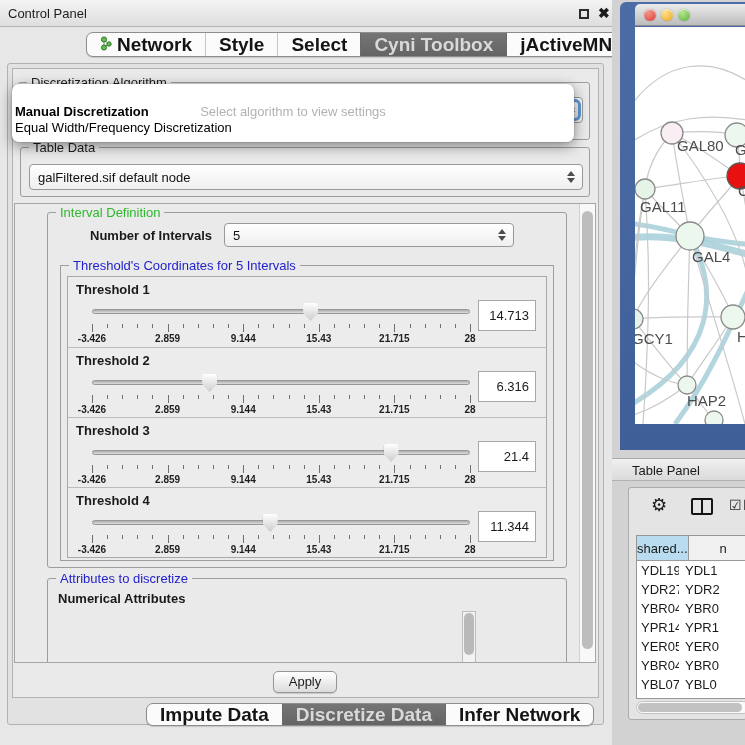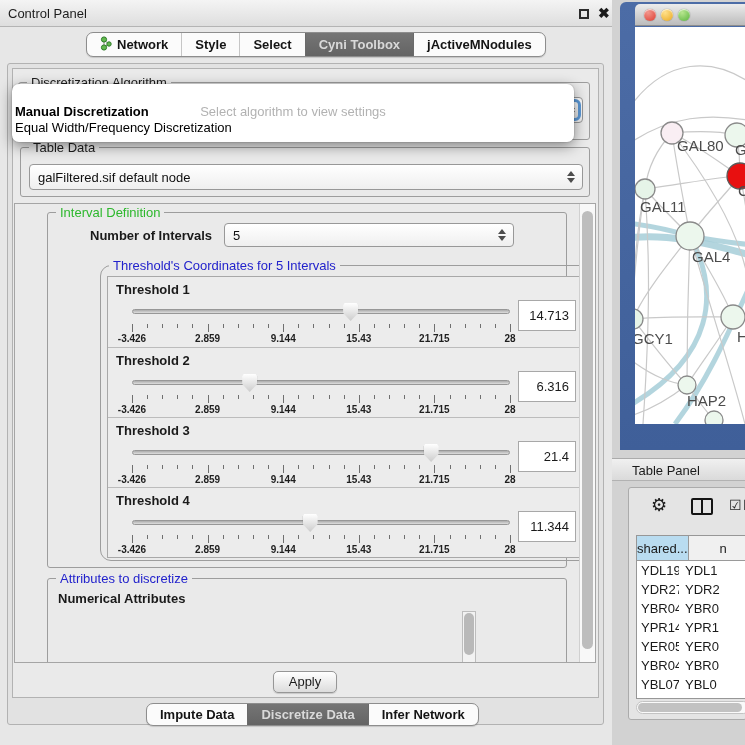--- a/index.html
+++ b/index.html
@@ -11,21 +11,21 @@
   .cp-titlebar { position:absolute; left:0; top:0; right:0; height:27px;
      background:linear-gradient(#f4f4f4,#dedede); border-bottom:1px solid #b4b4b4; }
   .cp-title { position:absolute; left:8px; top:6px; font-size:13px; color:#1d1d1d; }
   .float-icon { position:absolute; left:579px; top:9px; width:10px; height:10px; border:2px solid #2b2b2b; }
   .close-icon { position:absolute; left:598px; top:5px; font-size:14px; font-weight:bold; color:#1b1b1b; }
 
   .seg-tabs { position:absolute; display:flex; height:25px; border:1px solid #8d8d8d; border-radius:7px;
      overflow:hidden; background:#fbfbfb; box-shadow:0 1px 1px rgba(0,0,0,.15); }
   #top-tabs { top:32px; left:86px; }
   #bottom-tabs { top:703px; left:146px; height:23px; }
-  .seg-tab { padding:0 13px; display:flex; align-items:center; gap:5px; font-size:13px; font-weight:bold;
+  .seg-tab { padding:0 13px; display:flex; align-items:center; gap:5px; font-size:19px; font-weight:bold;
      color:#141414; border-left:1px solid #c6c6c6; white-space:nowrap;justify-content:center; }
   .seg-tab:first-child { border-left:none; }
   .seg-tab.selected { background:linear-gradient(#757575,#646464); color:#d9d9d9; border-left-color:#6a6a6a; }
   .seg-tab.selected + .seg-tab { border-left-color:#6a6a6a; }
 
   .cp-outer { position:absolute; left:7px; top:63px; width:597px; height:662px; border:1px solid #b2b2b2;
      border-radius:3px; background:#e2e2e2; }
   .cp-inner { position:absolute; left:12px; top:68px; width:587px; height:630px; border:1px solid #b2b2b2;
      background:#eaeaea; }
 
@@ -60,21 +60,21 @@
   #pane-scrollbar { position:absolute; right:0; top:0; bottom:0; width:16px; background:#f8f8f8;
      border-left:1px solid #d0d0d0; }
   #pane-thumb { position:absolute; left:2px; right:2px; top:7px; height:438px; background:#bdbdbd; border-radius:6px; }
 
   #interval-group { left:32px; top:8px; width:520px; height:356px; }
   #interval-group > .group-legend { color:#2db82d; }
   .num-label { position:absolute; left:42px; top:15px; font-weight:bold; font-size:13px; }
   #num-combo { position:absolute; left:176px; top:10px; width:290px; height:24px; }
 
   #thresh-group { position:absolute; left:12px; top:52px; width:494px; height:296px; border:1px solid #9d9d9d;
-     border-radius:11px;margin-left:40px; }
+     border-radius:0; }
   #thresh-group > .group-legend { color:#2222cc; }
   #threshold-rows { position:absolute; left:6px; top:10px; width:480px; height:282px; border:1px solid #a8a8a8;
      background:#ececec; }
   .th-row { position:relative; height:70px; border-top:1px solid #bcbcbc; }
   .th-row:first-child { border-top:none; }
   .th-label { position:absolute; left:8px; top:5px; font-weight:bold; font-size:13px; }
   .th-slider { position:absolute; left:24px; top:26px; width:378px; height:42px; }
   .th-track { position:absolute; left:0; right:0; top:6px; height:5px; background:linear-gradient(#ababab,#dedede);
      border:1px solid #979797; border-radius:4px; }
   .th-thumb { position:absolute; top:0; width:15px; height:18px; margin-left:-7px;

